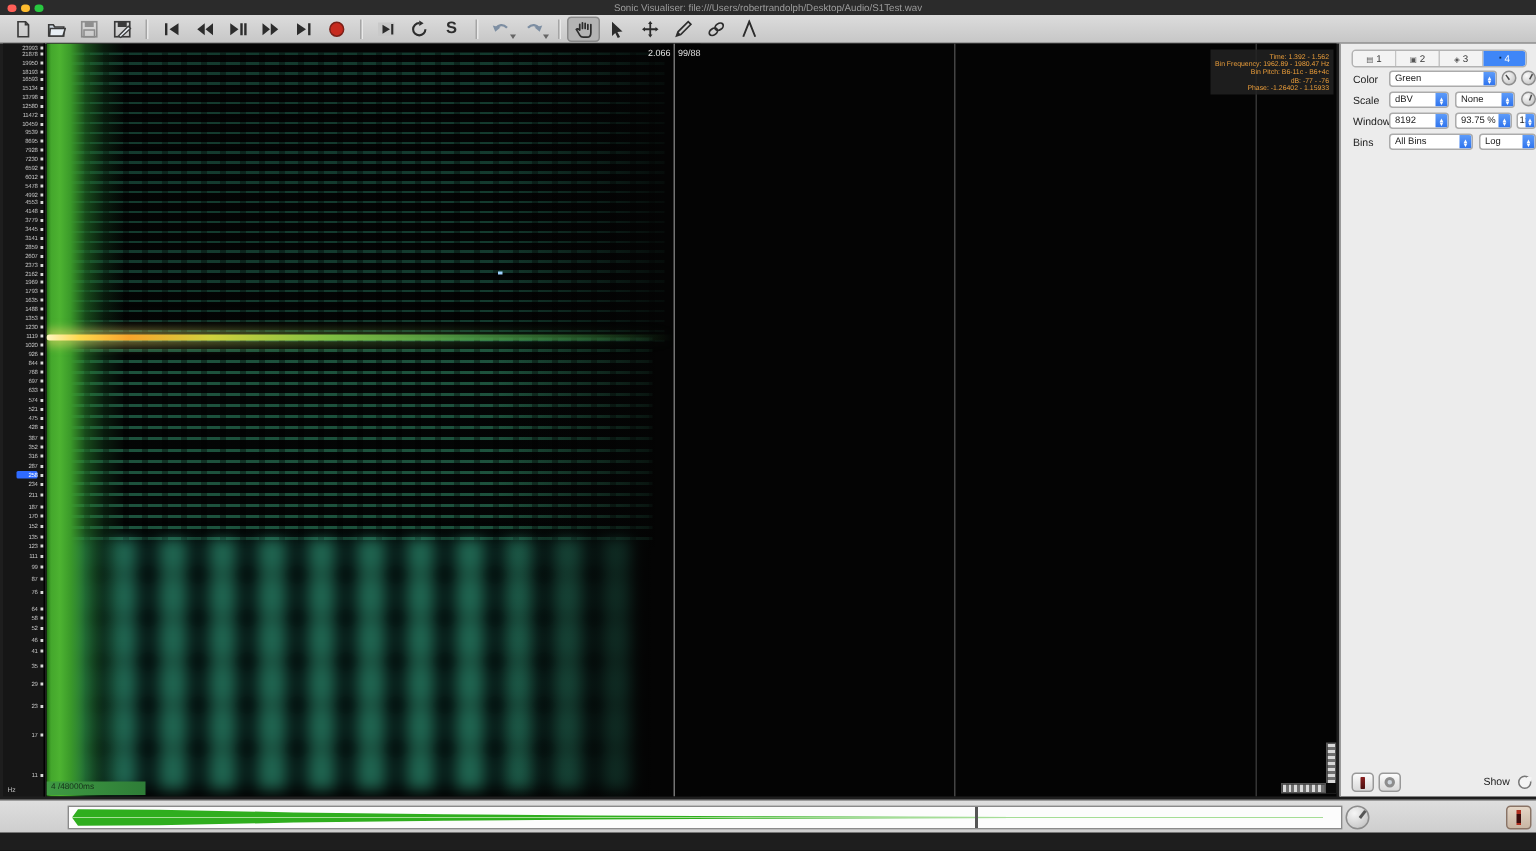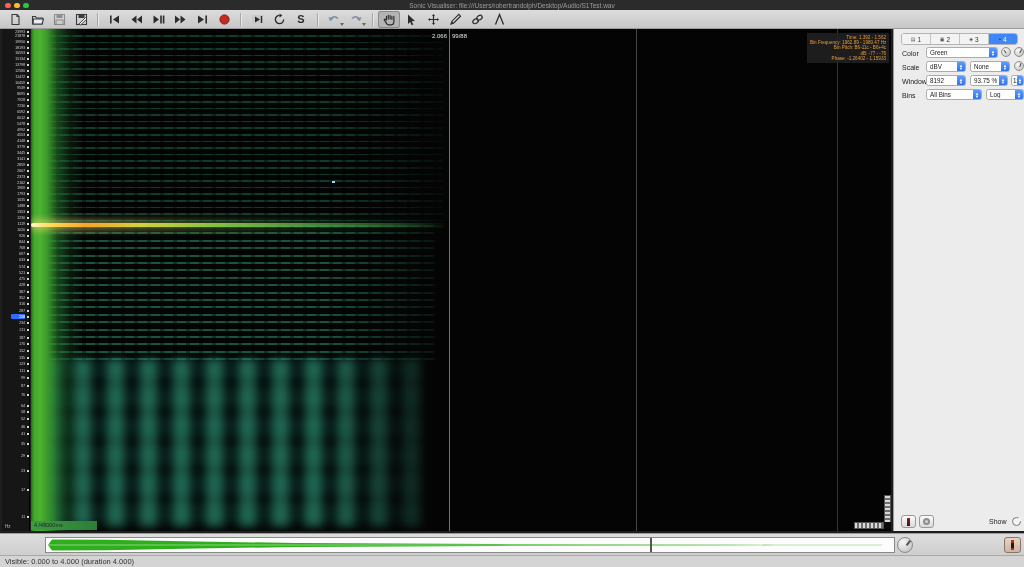--- a/index.html
+++ b/index.html
@@ -616,16 +616,13 @@
       <div class="ov-div"></div>
     </div>
     <div class="ov-knob">
         <i></i>
       </div>
     <div class="master-btn">
       <span class="bar"></span>
     </div>
   </div>
 
-  <div class="statusbar">
-    <span>Visible: 0.000 to 4.000 (duration 4.000)</span>
-  </div>
 </div>
 
 </body></html>

